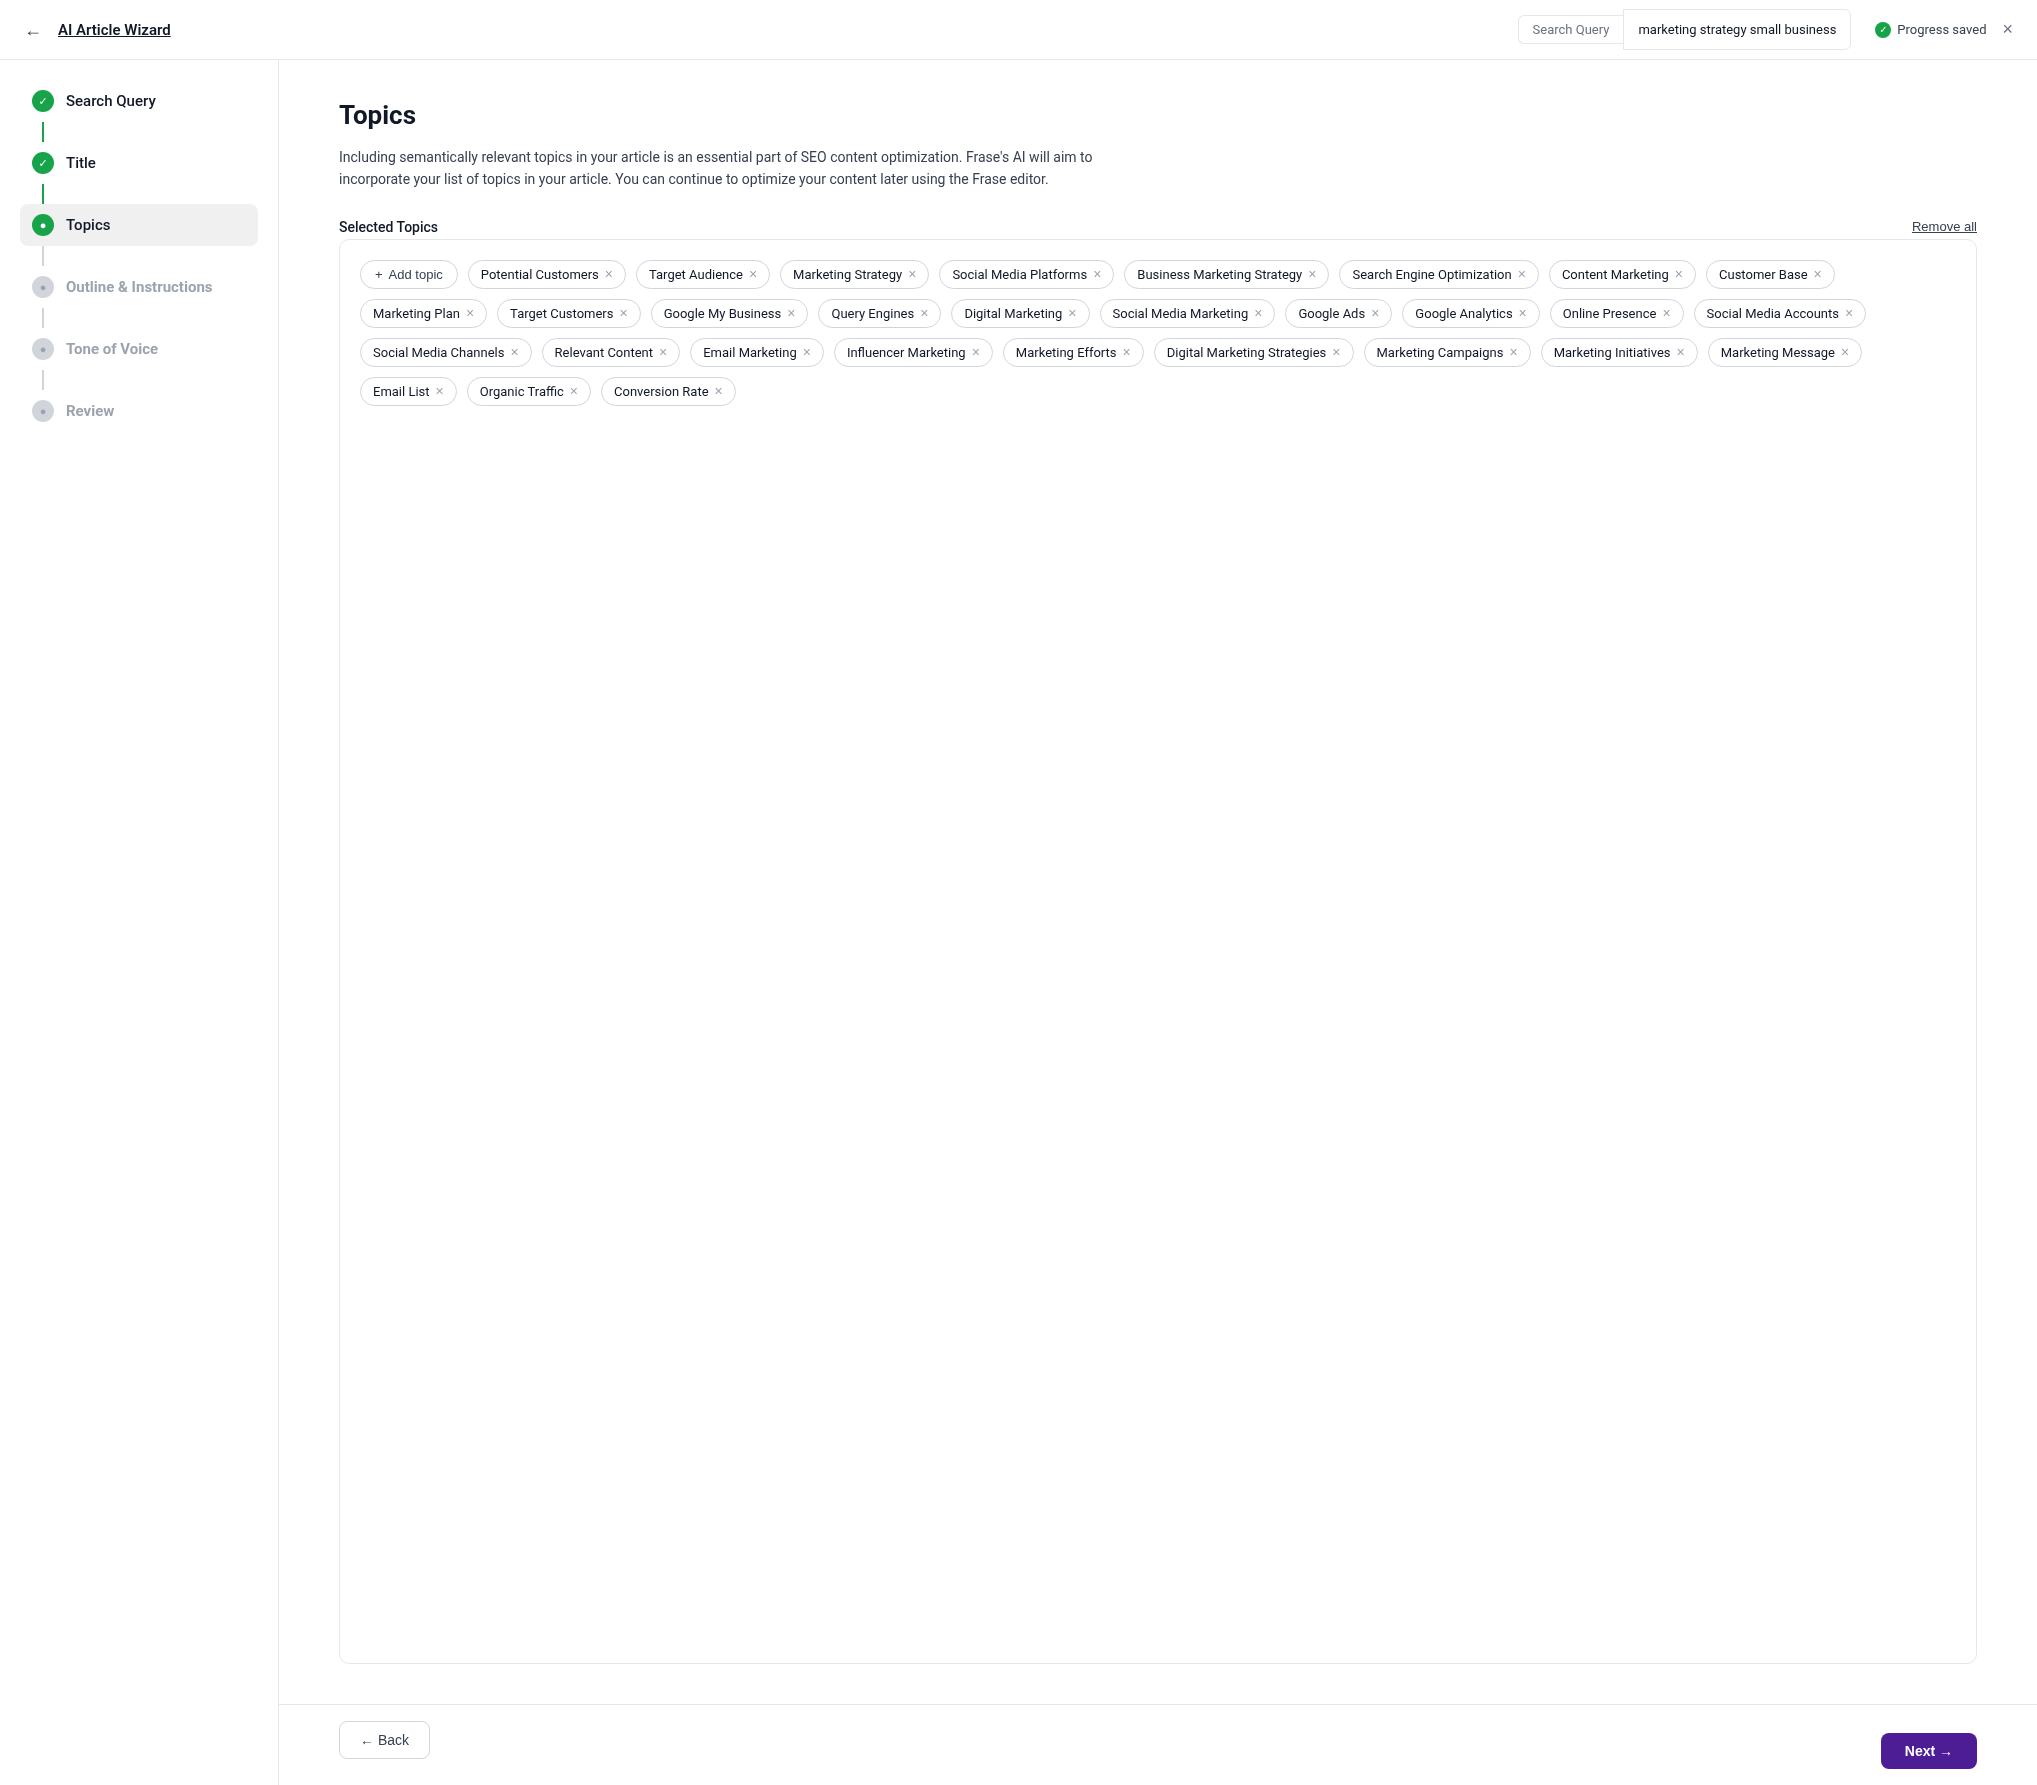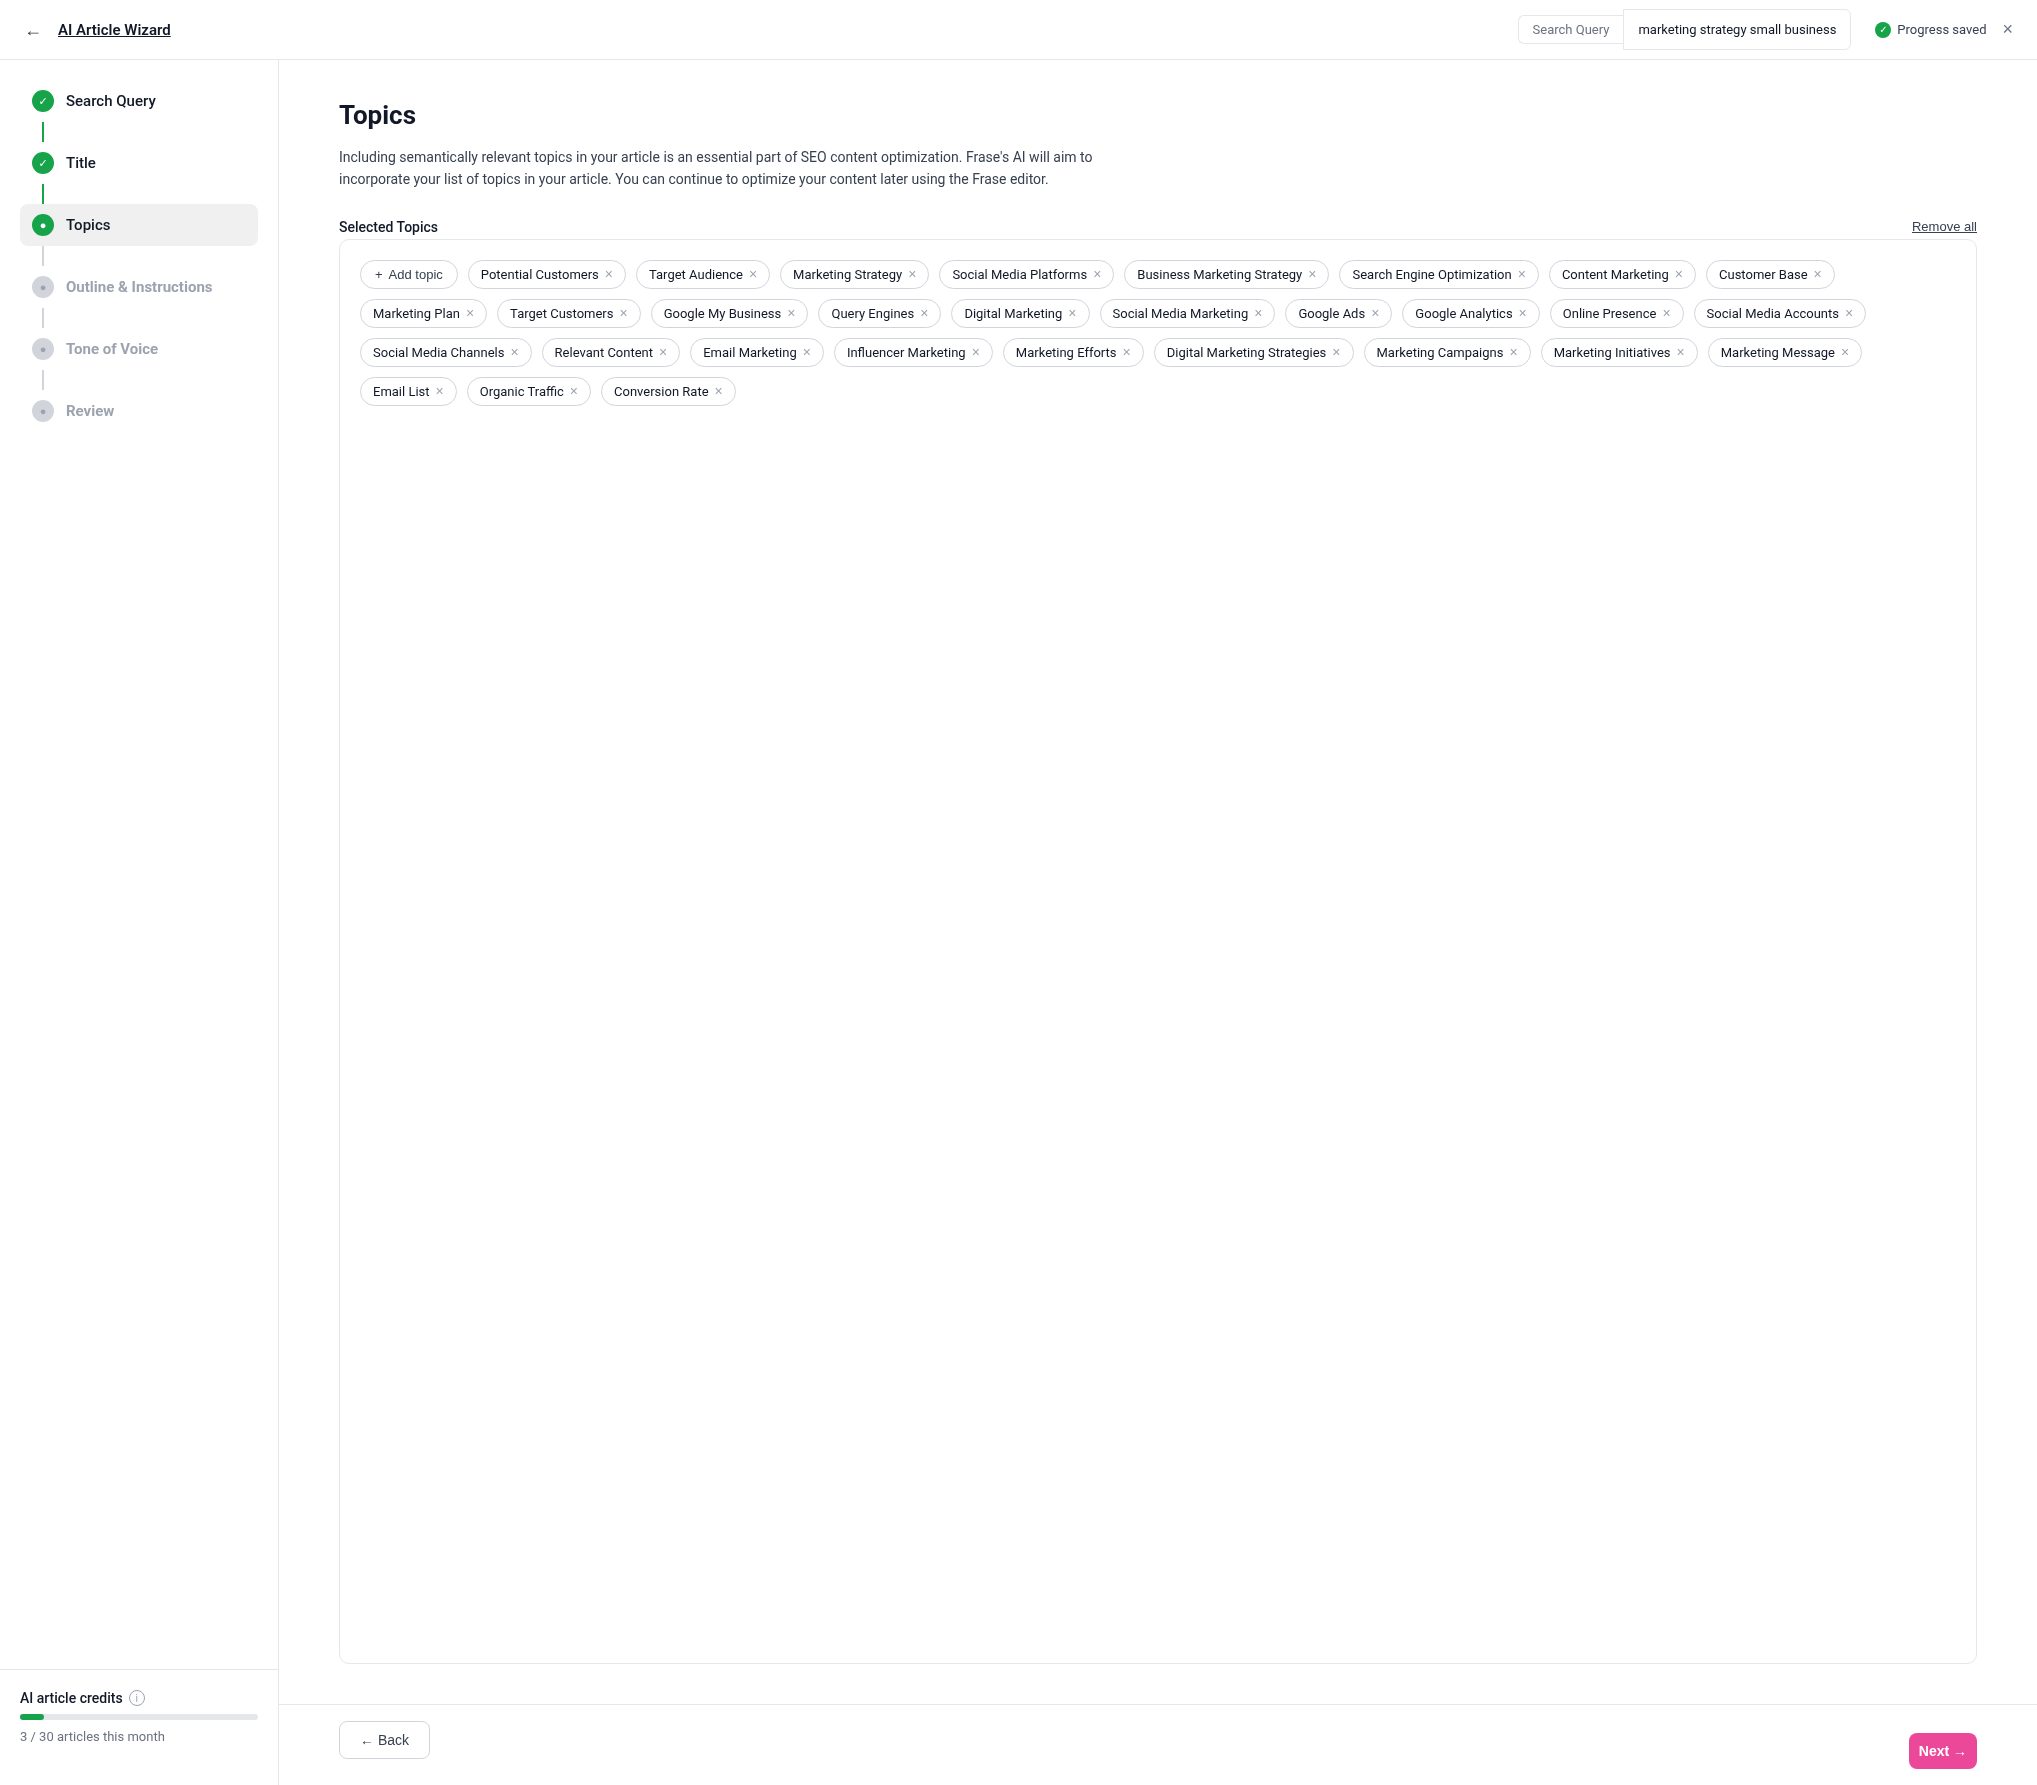--- a/index.html
+++ b/index.html
@@ -302,24 +302,24 @@
       background: #fff;
       font-size: 14px;
       font-weight: 500;
       color: #374151;
       cursor: pointer;
     }
     .next-btn {
       display: flex;
       align-items: center;
       gap: 8px;
-      padding: 10px 10px;
+      padding: 10px 24px;
       border: none;
       border-radius: 8px;
-      background: #ec4899;
+      background: #4c1d95;
       font-size: 14px;
       font-weight: 600;
       color: #fff;
       cursor: pointer;
       margin-top: 12px;
     }
   </style>
 </head>
 <body>
 
@@ -371,30 +371,20 @@
         <span class="step-label muted">Tone of Voice</span>
       </div>
       <div class="step-connector"></div>
 
       <div class="step-item">
         <div class="step-icon pending">●</div>
         <span class="step-label muted">Review</span>
       </div>
     </div>
 
-    <div class="sidebar-footer">
-      <div class="credits-header">
-        <span class="credits-label">AI article credits</span>
-        <div class="info-icon">i</div>
-      </div>
-      <div class="progress-bar-container">
-        <div class="progress-bar-fill" style="width: 10%"></div>
-      </div>
-      <span class="credits-count">3 / 30 articles this month</span>
-    </div>
   </div>
 
   <div style="flex:1; display:flex; flex-direction:column; overflow:hidden;">
     <div class="main-content">
       <h1 class="page-title">Topics</h1>
       <p class="page-description">Including semantically relevant topics in your article is an essential part of SEO content optimization. Frase's AI will aim to incorporate your list of topics in your article. You can continue to optimize your content later using the Frase editor.</p>
 
       <div class="selected-topics-header">
         <span class="selected-topics-label">Selected Topics</span>
         <button class="remove-all-btn">Remove all</button>

